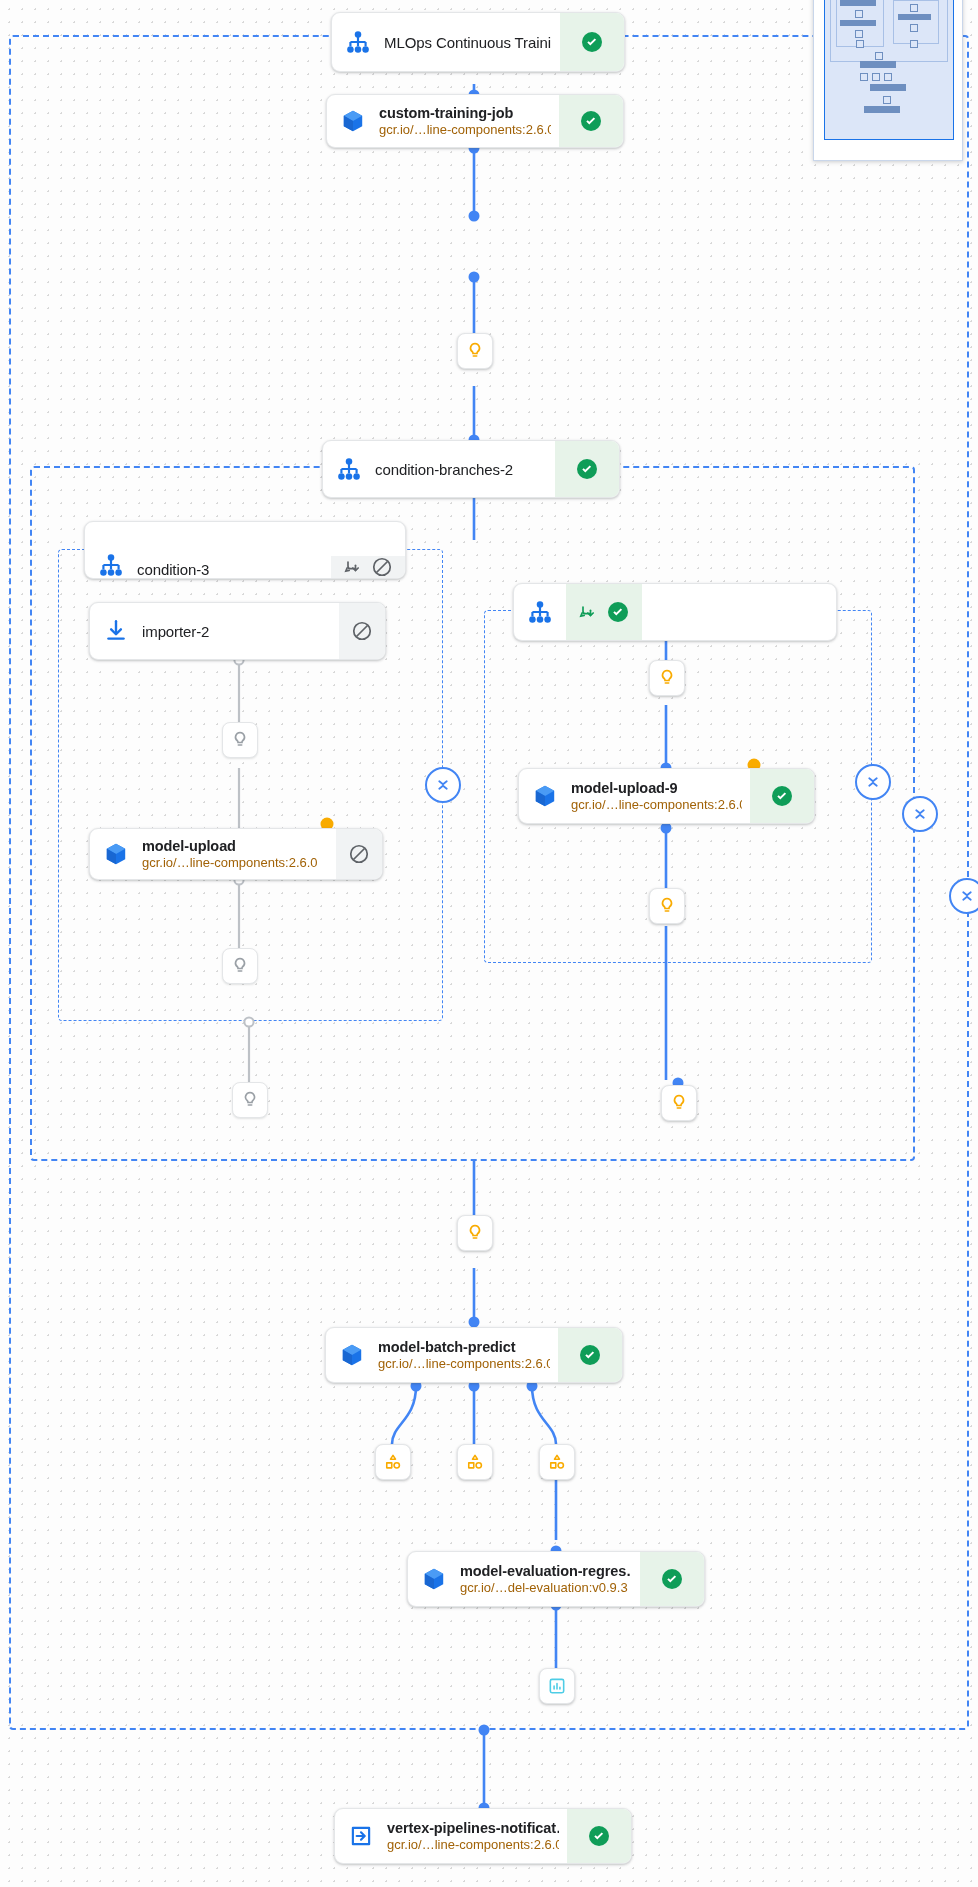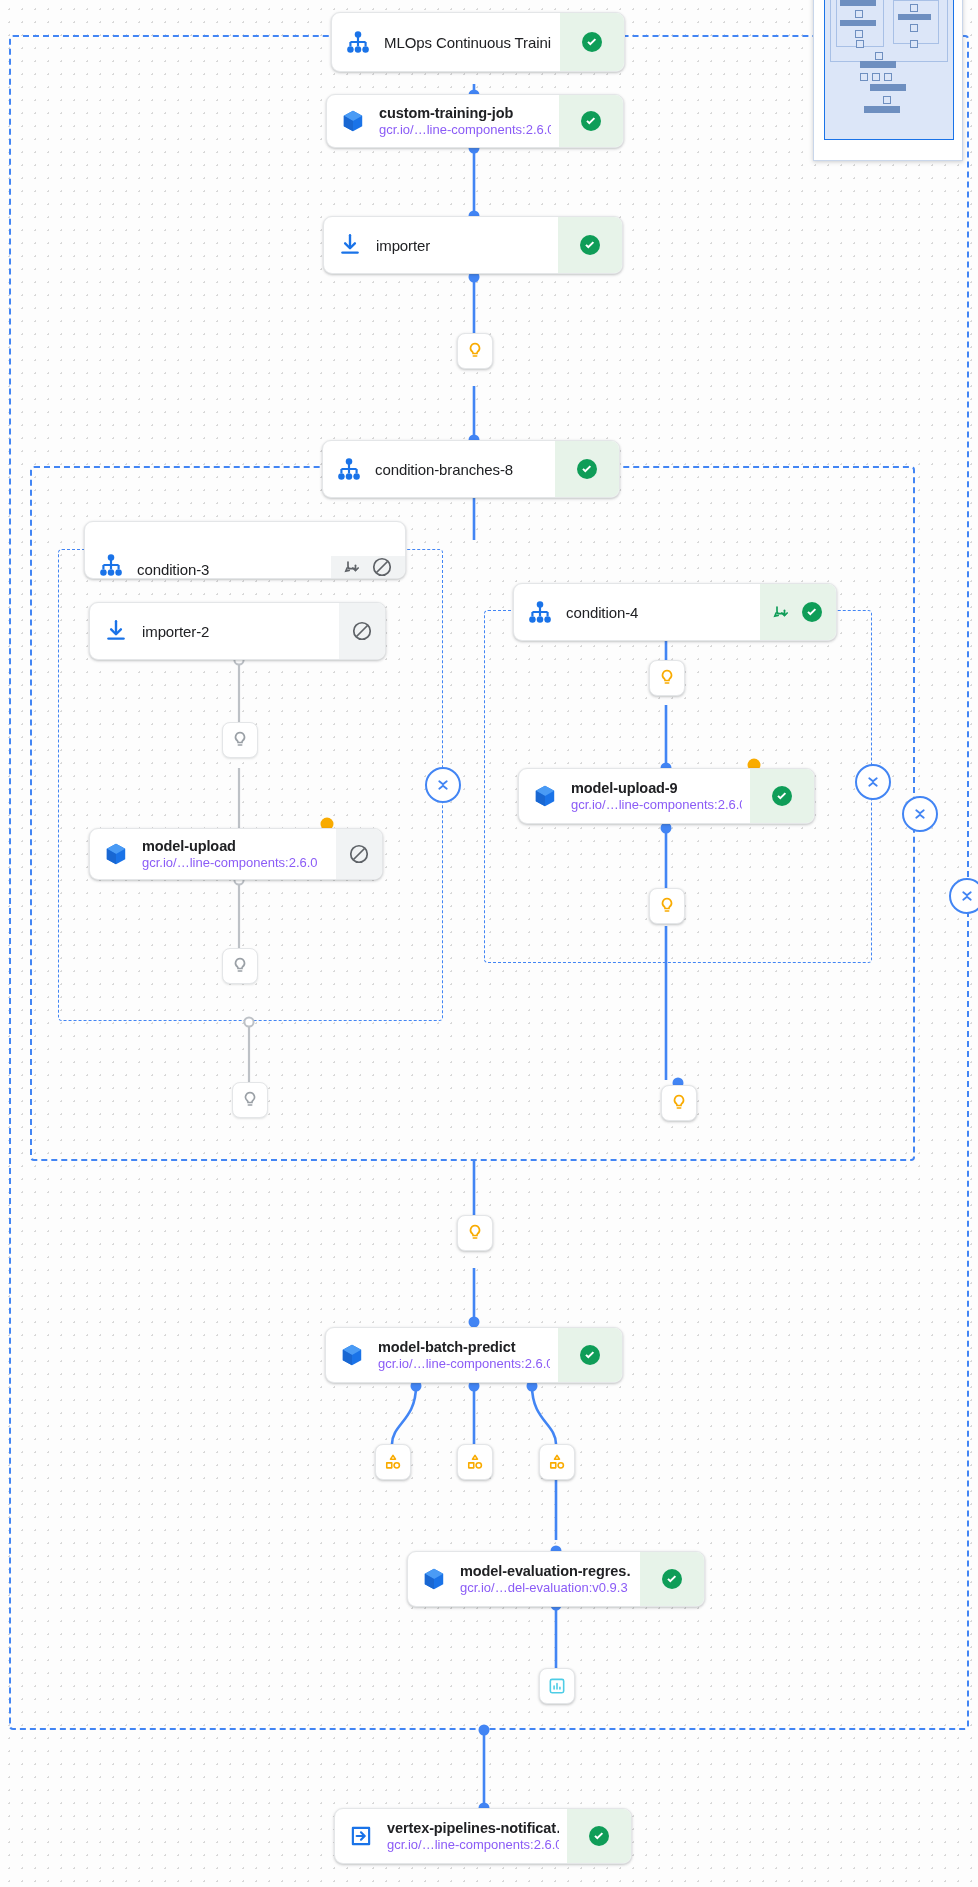--- a/index.html
+++ b/index.html
@@ -34,21 +34,21 @@
   }
   .node .labels{
     flex:1 1 auto;display:flex;flex-direction:column;justify-content:center;
     padding-right:8px;min-width:0;
   }
   .node .t1{
     font-size:14.5px;font-weight:bold;color:#202124;letter-spacing:-.1px;
     white-space:nowrap;overflow:hidden;
   }
   .node .t2{
-    font-size:13px;color:#8b5cf6;white-space:nowrap;overflow:hidden;margin-top:1px;
+    font-size:13px;color:#a16207;white-space:nowrap;overflow:hidden;margin-top:1px;
   }
   .node.single .labels{justify-content:center;}
   .node.single .t1{font-weight:normal;font-size:15px;color:#202124;}
   .status{
     flex:0 0 auto;display:flex;align-items:center;justify-content:center;
     gap:8px;padding:0 12px;
   }
   .status.ok{background:#e7f3e9;}
   .status.skip{background:#f1f3f4;}
   .status.okplain{background:#e7f3e9;}
@@ -216,38 +216,20 @@
       <div class="t2">gcr.io/…line-components:2.6.0</div>
     </div>
     <div class="status ok w62">
       <svg width="24" height="24" viewBox="0 0 24 24">
         <circle cx="12" cy="12" r="10" fill="#0f9d58"></circle>
         <path d="M10.3 15.6l-3-3 1.4-1.4 1.6 1.6 4.4-4.4 1.4 1.4z" fill="#fff"></path>
       </svg>
     </div>
   </div>
 
-  <div class="node single" style="left:323px;top:216px;width:300px;height:58px;">
-    <div class="ico">
-      <svg width="26" height="26" viewBox="0 0 24 24" fill="none" stroke="#1a73e8" stroke-width="2.2" stroke-linecap="round" stroke-linejoin="round">
-        <path d="M12 3v11"></path>
-          <path d="M7.5 10.5L12 15l4.5-4.5"></path>
-          <path d="M5 19h14"></path>
-      </svg>
-    </div>
-    <div class="labels">
-      <div class="t1">importer</div>
-    </div>
-    <div class="status ok w62">
-      <svg width="24" height="24" viewBox="0 0 24 24">
-        <circle cx="12" cy="12" r="10" fill="#0f9d58"></circle>
-        <path d="M10.3 15.6l-3-3 1.4-1.4 1.6 1.6 4.4-4.4 1.4 1.4z" fill="#fff"></path>
-      </svg>
-    </div>
-  </div>
 
   <div class="chip" style="left:457px;top:333px;">
     <svg width="20" height="20" viewBox="0 0 24 24" fill="none" stroke="#f9ab00" stroke-width="2" stroke-linecap="round">
       <path d="M12 3a5.5 5.5 0 0 0-3.2 9.9c.5.4.8 1 .8 1.6v.5h4.8v-.5c0-.6.3-1.2.8-1.6A5.5 5.5 0 0 0 12 3z"></path>
       <path d="M10 18h4"></path>
     </svg>
   </div>
 
   <div class="node single" style="left:322px;top:440px;width:298px;height:58px;">
     <div class="ico">
@@ -255,21 +237,21 @@
         <circle cx="12" cy="5" r="3"></circle>
           <circle cx="5" cy="19" r="3"></circle>
         <circle cx="12" cy="19" r="3"></circle>
           <circle cx="19" cy="19" r="3"></circle>
         <path d="M11 5h2v6h-2z"></path>
           <path d="M5 11h14v2H5z"></path>
         <path d="M4 12h2v4H4zM11 12h2v4h-2zM18 12h2v4h-2z"></path>
       </svg>
     </div>
     <div class="labels">
-      <div class="t1">condition-branches-8</div>
+      <div class="t1">condition-branches-2</div>
     </div>
     <div class="status ok w62">
       <svg width="24" height="24" viewBox="0 0 24 24">
         <circle cx="12" cy="12" r="10" fill="#0f9d58"></circle>
         <path d="M10.3 15.6l-3-3 1.4-1.4 1.6 1.6 4.4-4.4 1.4 1.4z" fill="#fff"></path>
       </svg>
     </div>
   </div>
 
   <div class="node single" style="left:84px;top:521px;width:322px;height:58px;align-items:flex-end;">
@@ -366,23 +348,20 @@
       <svg width="26" height="26" viewBox="0 0 24 24" fill="#1a73e8">
         <circle cx="12" cy="5" r="3"></circle>
           <circle cx="5" cy="19" r="3"></circle>
         <circle cx="12" cy="19" r="3"></circle>
           <circle cx="19" cy="19" r="3"></circle>
         <path d="M11 5h2v6h-2z"></path>
           <path d="M5 11h14v2H5z"></path>
         <path d="M4 12h2v4H4zM11 12h2v4h-2zM18 12h2v4h-2z"></path>
       </svg>
     </div>
-    <div class="labels">
-      <div class="t1">condition-4</div>
-    </div>
     <div class="status okplain">
       <svg width="20" height="20" viewBox="0 0 24 24" fill="none" stroke="#0f9d58" stroke-width="2" stroke-linecap="round">
         <path d="M6 6v5a3 3 0 0 0 3 3h6"></path>
           <path d="M5 13l-1.6 4 4-.9"></path>
         <path d="M15 10v6"></path>
           <path d="M11.8 13.2L15 16.4l3.2-3.2"></path>
       </svg>
       <svg width="24" height="24" viewBox="0 0 24 24">
         <circle cx="12" cy="12" r="10" fill="#0f9d58"></circle>
         <path d="M10.3 15.6l-3-3 1.4-1.4 1.6 1.6 4.4-4.4 1.4 1.4z" fill="#fff"></path>

